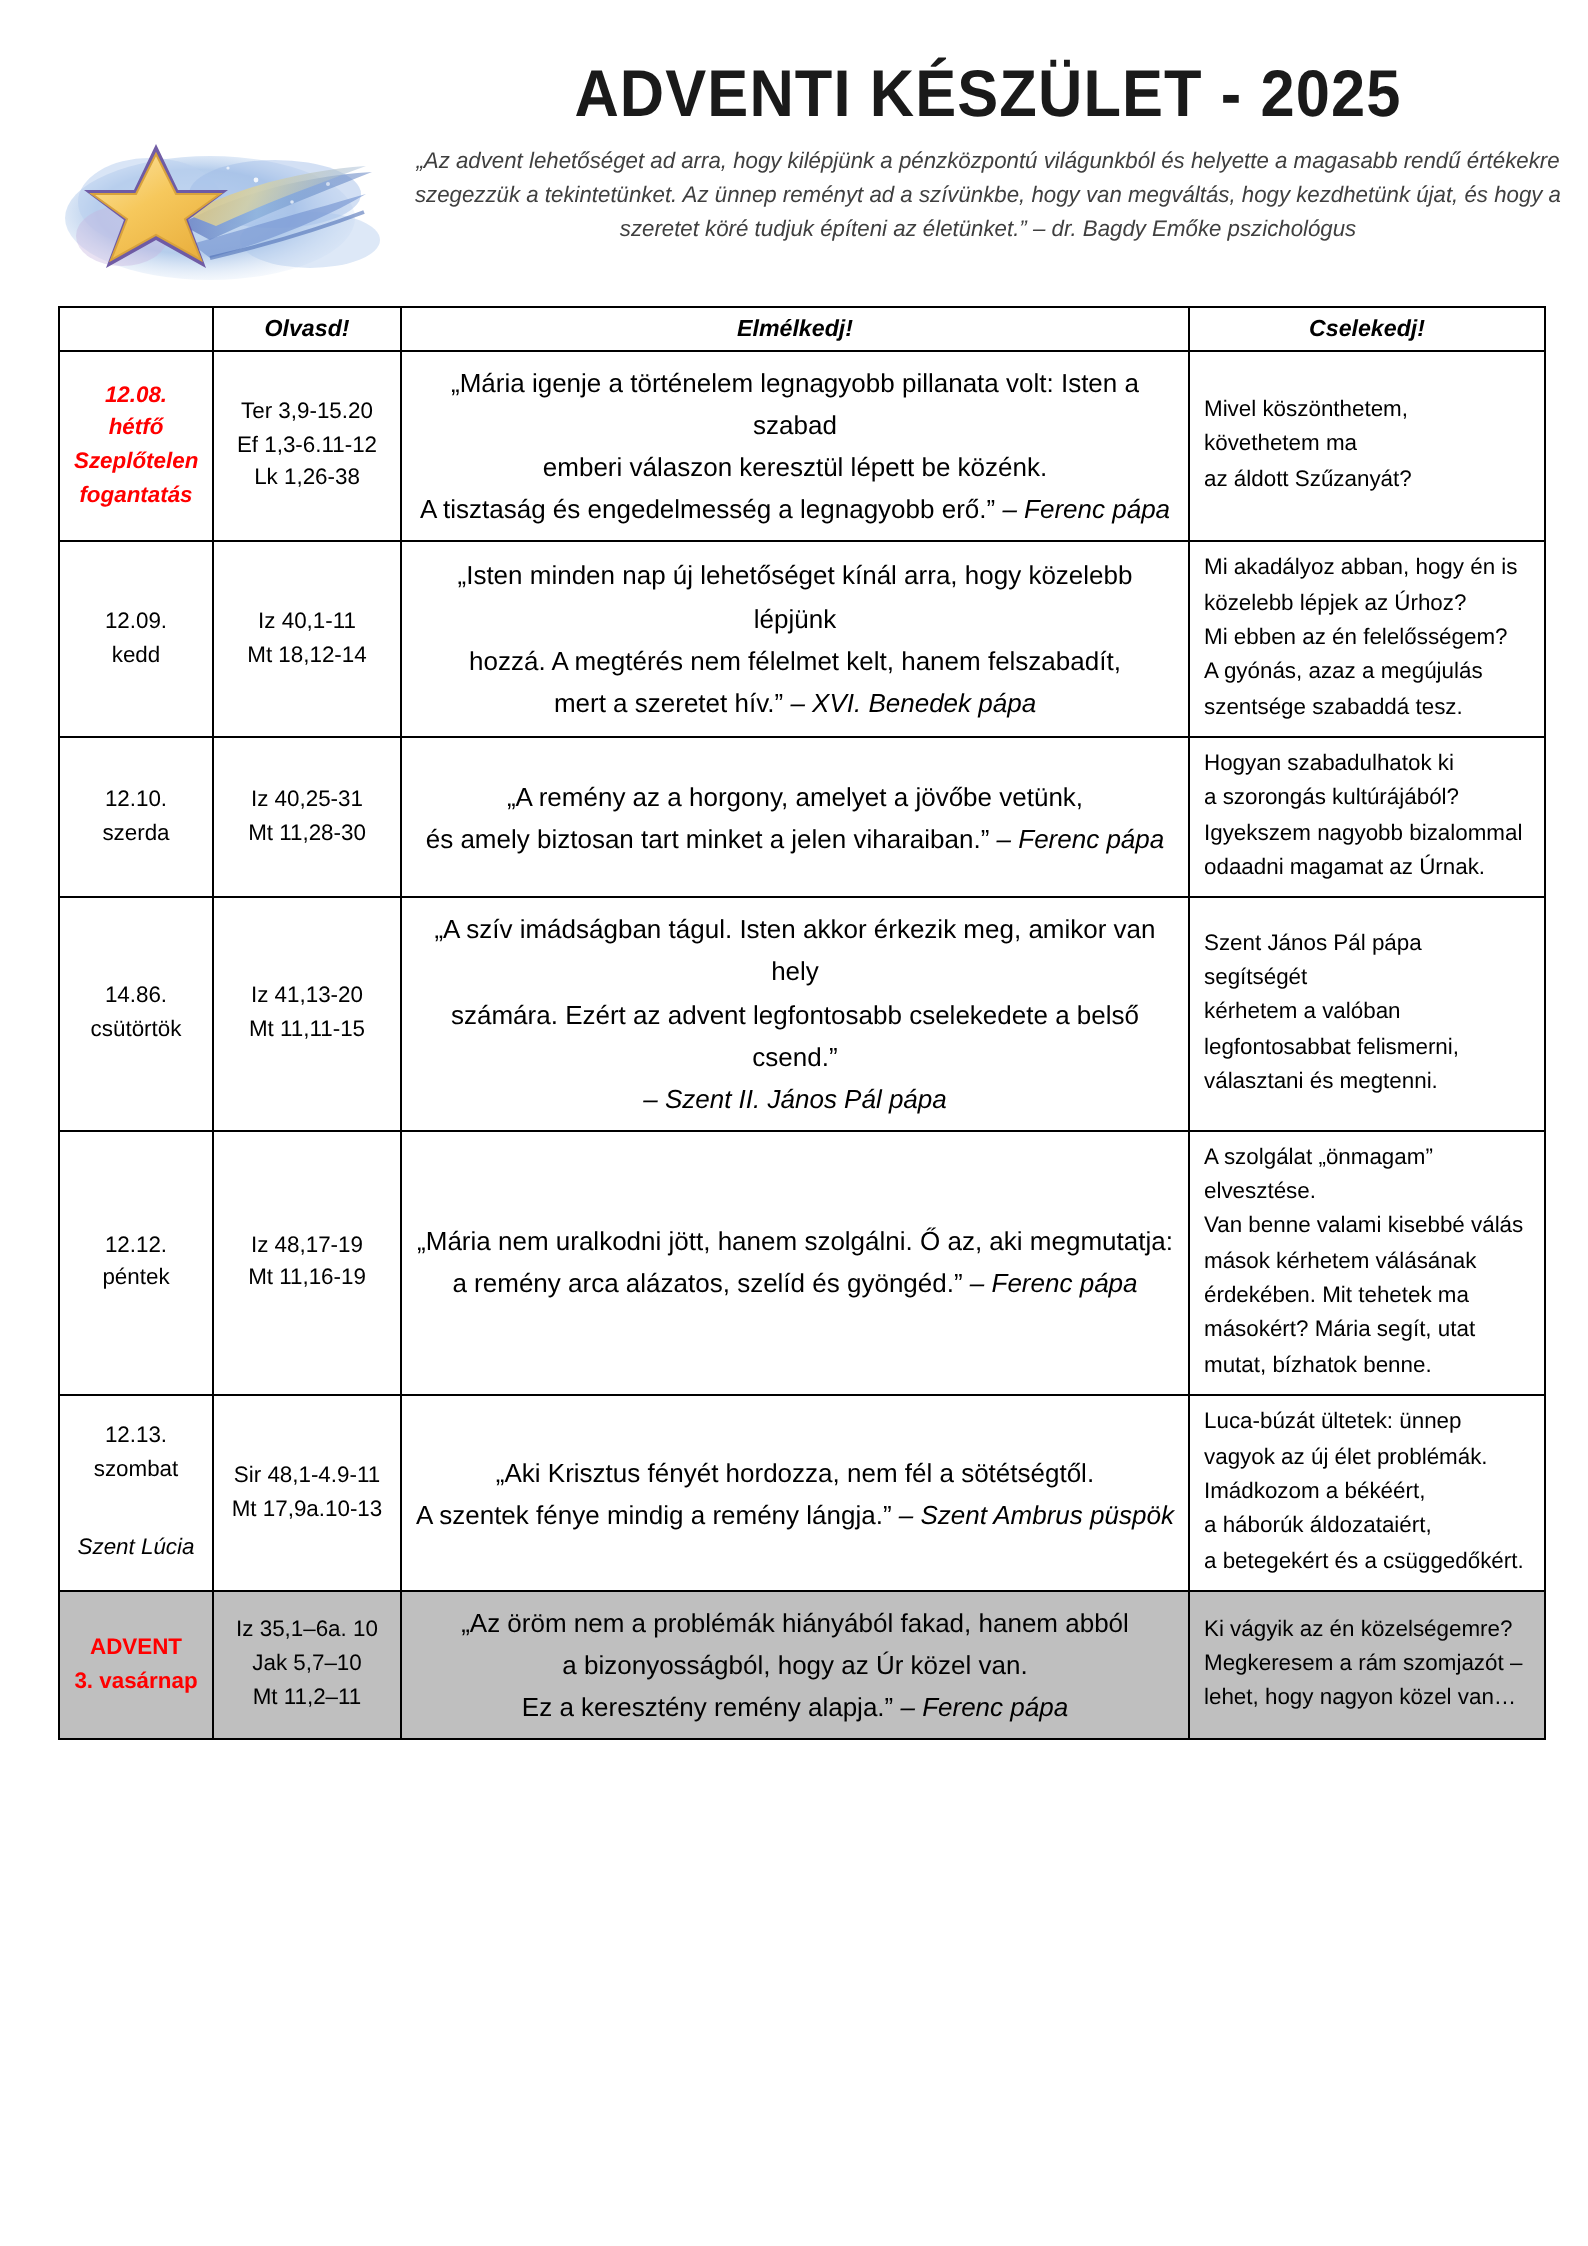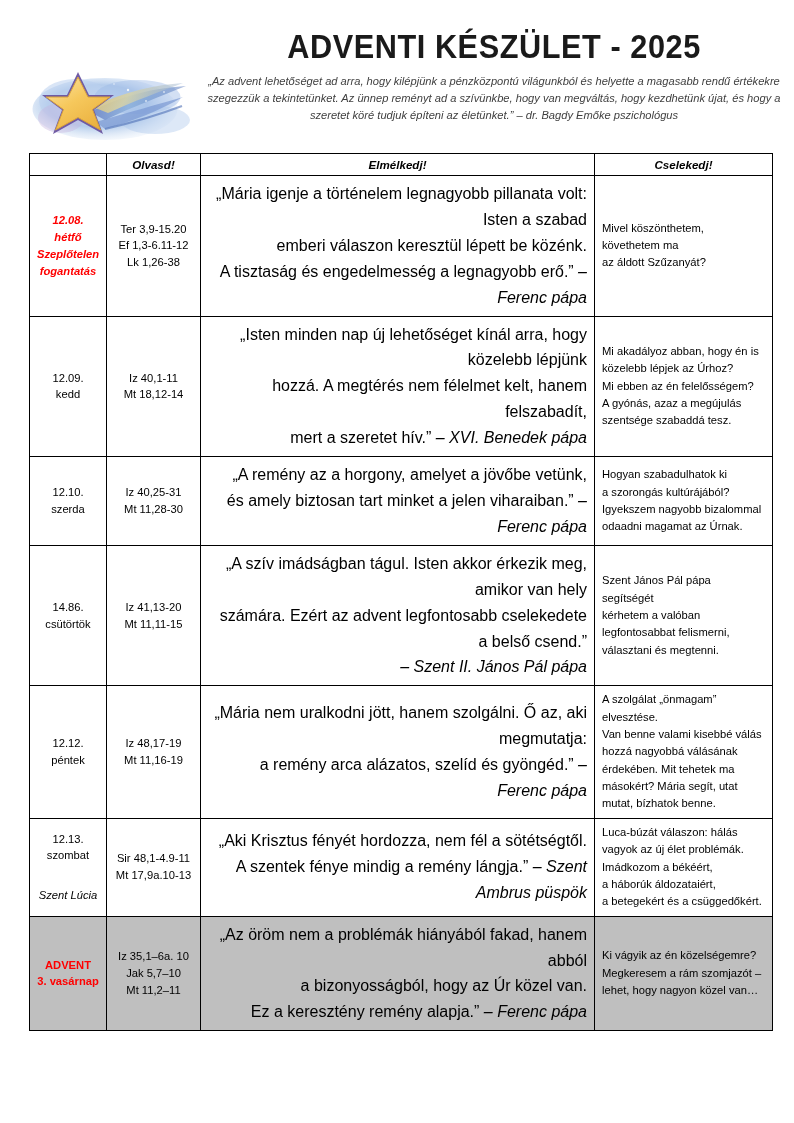--- a/index.html
+++ b/index.html
@@ -98,22 +98,22 @@
     font-size: 11.2px;
     line-height: 1.5;
   }
   td.read-cell {
     text-align: center;
     font-size: 11.2px;
     line-height: 1.5;
     margin-left: 47px;
   }
   td.med-cell {
-    text-align: right;
-    font-size: 16px;
+    text-align: center;
+    font-size: 13px;
     line-height: 1.62;
   }
   td.act-cell {
     text-align: left;
     font-size: 11.2px;
     line-height: 1.55;
   }
 
   .feast {
     font-style: italic;
@@ -307,42 +307,42 @@
           <span class="line">Iz 48,17-19</span>
           <span class="line">Mt 11,16-19</span>
         </td>
         <td class="med-cell">
           <span class="line">„Mária nem uralkodni jött, hanem szolgálni. Ő az, aki megmutatja:</span>
           <span class="line">a remény arca alázatos, szelíd és gyöngéd.”<span class="attrib"> – Ferenc pápa</span></span>
         </td>
         <td class="act-cell">
           <span class="line">A szolgálat „önmagam” elvesztése.</span>
           <span class="line">Van benne valami kisebbé válás</span>
-          <span class="line">hozzá nagyobbá válásának</span>
+          <span class="line">mások kérhetem válásának</span>
           <span class="line">érdekében. Mit tehetek ma</span>
           <span class="line">másokért? Mária segít, utat</span>
           <span class="line">mutat, bízhatok benne.</span>
         </td>
       </tr>
       <tr>
         <td class="date-cell">
           <span class="line">12.13.</span>
           <span class="line">szombat</span>
           <span class="line feast">Szent Lúcia</span>
         </td>
         <td class="read-cell">
           <span class="line">Sir 48,1-4.9-11</span>
           <span class="line">Mt 17,9a.10-13</span>
         </td>
         <td class="med-cell">
           <span class="line">„Aki Krisztus fényét hordozza, nem fél a sötétségtől.</span>
           <span class="line">A szentek fénye mindig a remény lángja.”<span class="attrib"> – Szent Ambrus püspök</span></span>
         </td>
         <td class="act-cell">
-          <span class="line">Luca-búzát válaszon: hálás</span>
+          <span class="line">Luca-búzát ültetek: ünnep</span>
           <span class="line">vagyok az új élet problémák.</span>
           <span class="line">Imádkozom a békéért,</span>
           <span class="line">a háborúk áldozataiért,</span>
           <span class="line">a betegekért és a csüggedőkért.</span>
         </td>
       </tr>
       <tr class="grey-row">
         <td class="date-cell">
           <span class="line red-bold">ADVENT</span>
           <span class="line red-bold">3. vasárnap</span>

